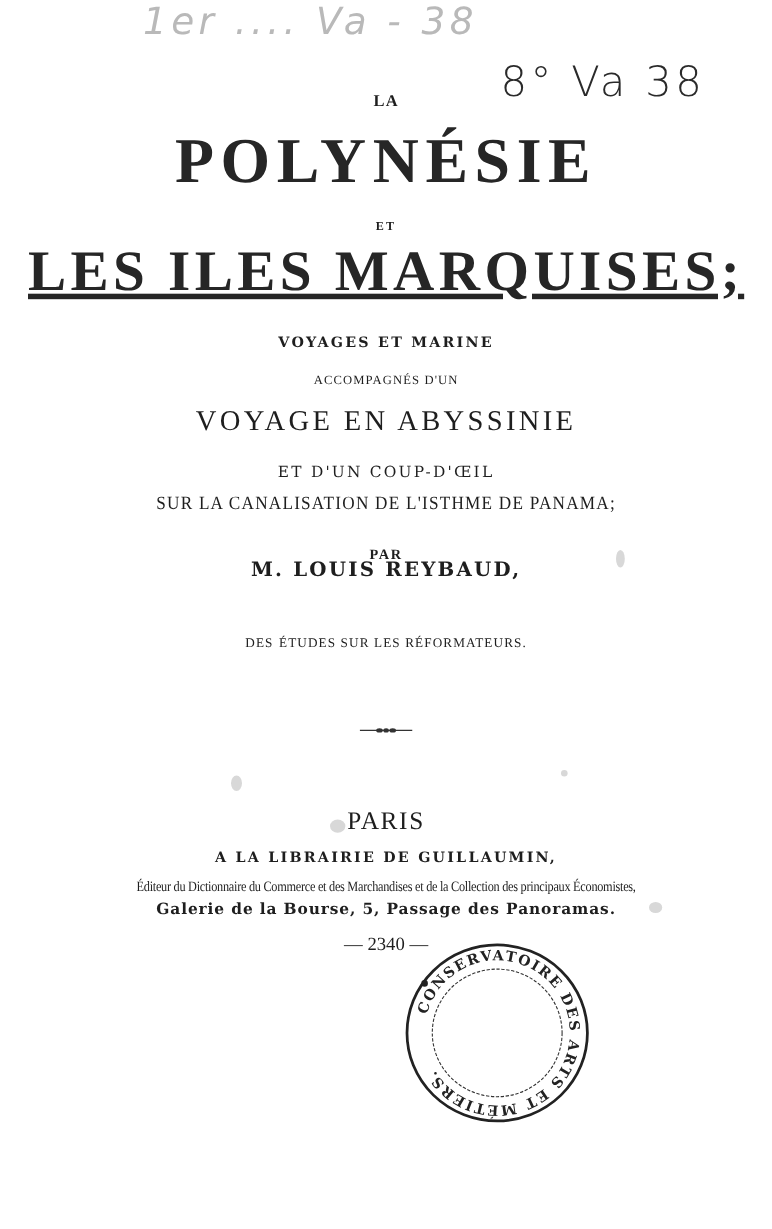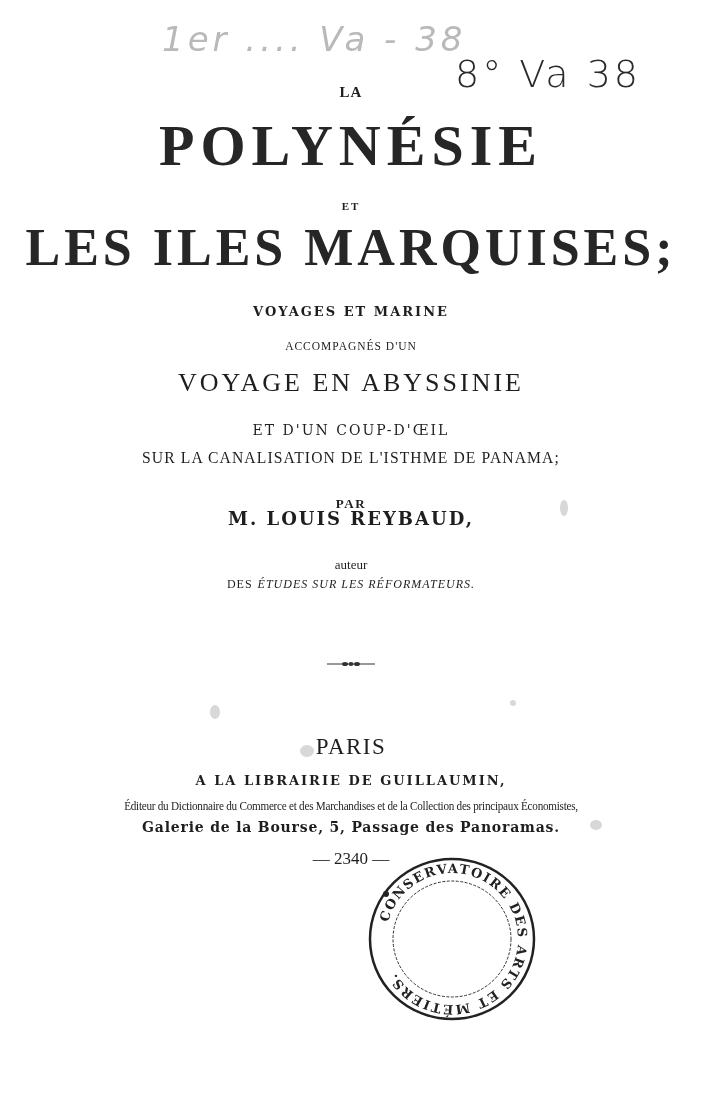--- a/index.html
+++ b/index.html
@@ -3,37 +3,37 @@
   <meta charset="utf-8">
   <style>
     html, body { margin: 0; padding: 0; }
     body {
       width: 702px; height: 1117px; background: #ffffff; position: relative; overflow: hidden;
       font-family: "Liberation Serif", "DejaVu Serif", serif; color: #1e1e1e;
     }
     .page { position: absolute; left: 0; top: 0; width: 702px; height: 1117px; }
     .line { position: absolute; left: 0; width: 702px; text-align: center; white-space: nowrap; }
     .hand { position: absolute; white-space: nowrap; font-family: "DejaVu Sans", sans-serif; }
-    .hand-faint { left: 130px; top: 19px; font-size: 34px; color: #b9b9b9; font-weight: 200; letter-spacing: 4px; font-style: italic; margin-left: 32px; }
+    .hand-faint { left: 130px; top: 0; font-size: 34px; color: #b9b9b9; font-weight: 200; letter-spacing: 4px; font-style: italic; }
     .hand-dark { left: 455px; top: 52px; font-size: 38px; color: #2a2a2a; letter-spacing: 3px; font-weight: 300; }
 
     .la { top: 84px; font-size: 15px; font-weight: bold; letter-spacing: 1px; }
     .title1 { top: 112px; font-size: 58px; font-weight: bold; letter-spacing: 6px; color: #262626; }
     .et1 { top: 200px; font-size: 11px; font-weight: bold; letter-spacing: 2px; }
-    .title2 { top: 218px; font-size: 52px; font-weight: bold; letter-spacing: 4px; color: #262626; }
+    .title2 { top: 218px; font-size: 52px; font-weight: bold; letter-spacing: 4px; color: #262626; text-decoration: underline; }
     .voy-marine { top: 304px; font-size: 13px; font-weight: 700; letter-spacing: 2px; font-family: "DejaVu Serif", serif; }
     .accomp { top: 340px; font-size: 11.5px; letter-spacing: 1px; }
     .abyss { top: 368px; font-size: 26px; letter-spacing: 3px; font-weight: normal; }
     .coup { top: 422px; font-size: 14px; font-weight: 400; letter-spacing: 2px; font-family: "DejaVu Serif", serif; }
     .canal { top: 448px; font-size: 17px; letter-spacing: 1.2px; transform: scaleX(0.92); }
     .par { top: 496px; font-size: 13px; font-weight: bold; letter-spacing: 1.5px; }
     .author { top: 508px; font-size: 18px; font-weight: 700; letter-spacing: 2px; font-family: "DejaVu Serif", serif; }
     .auteur { top: 557px; font-size: 13px; }
     .etudes { top: 577px; font-size: 12px; letter-spacing: 1px; }
-    .etudes .it { font-style: italic; margin-left: 5px; }
+    .etudes .it { margin-left: 5px; }
     .orn { position: absolute; left: 327px; top: 661px; width: 48px; height: 6px; }
     .paris { top: 734px; font-size: 23px; letter-spacing: 1.5px; }
     .libr { top: 773px; font-size: 13px; font-weight: 900; letter-spacing: 2px; font-family: "DejaVu Serif", serif; }
     .editeur { top: 798px; font-size: 13px; letter-spacing: -0.3px; transform: scaleX(0.86); }
     .galerie { top: 819px; font-size: 14px; font-weight: 900; letter-spacing: 0.8px; font-family: "DejaVu Serif", serif; }
     .year { top: 849px; font-size: 17px; }
     .stamp { position: absolute; left: 362px; top: 852px; width: 180px; height: 174px; }
     .speck { position: absolute; border-radius: 50%; background: #d8d8d8; }
   </style>
 </head>
@@ -48,21 +48,20 @@
   <div class="line title1">POLYNÉSIE</div>
   <div class="line et1">ET</div>
   <div class="line title2">LES ILES MARQUISES;</div>
   <div class="line voy-marine">VOYAGES ET MARINE</div>
   <div class="line accomp">ACCOMPAGNÉS D'UN</div>
   <div class="line abyss">VOYAGE EN ABYSSINIE</div>
   <div class="line coup">ET D'UN COUP-D'ŒIL</div>
   <div class="line canal">SUR LA CANALISATION DE L'ISTHME DE PANAMA;</div>
   <div class="line par">PAR</div>
   <div class="line author">M. LOUIS REYBAUD,</div>
-  <div class="line auteur">auteur</div>
   <div class="line etudes">
     <span>DES</span><span class="it">ÉTUDES SUR LES RÉFORMATEURS.</span>
   </div>
 
   <svg class="orn" viewBox="0 0 48 6">
     <line x1="0" y1="3" x2="48" y2="3" stroke="#333" stroke-width="1"></line>
     <ellipse cx="18" cy="3" rx="3" ry="2" fill="#333"></ellipse>
     <ellipse cx="24" cy="3" rx="2.5" ry="2" fill="#333"></ellipse>
     <ellipse cx="30" cy="3" rx="3" ry="2" fill="#333"></ellipse>
   </svg>

